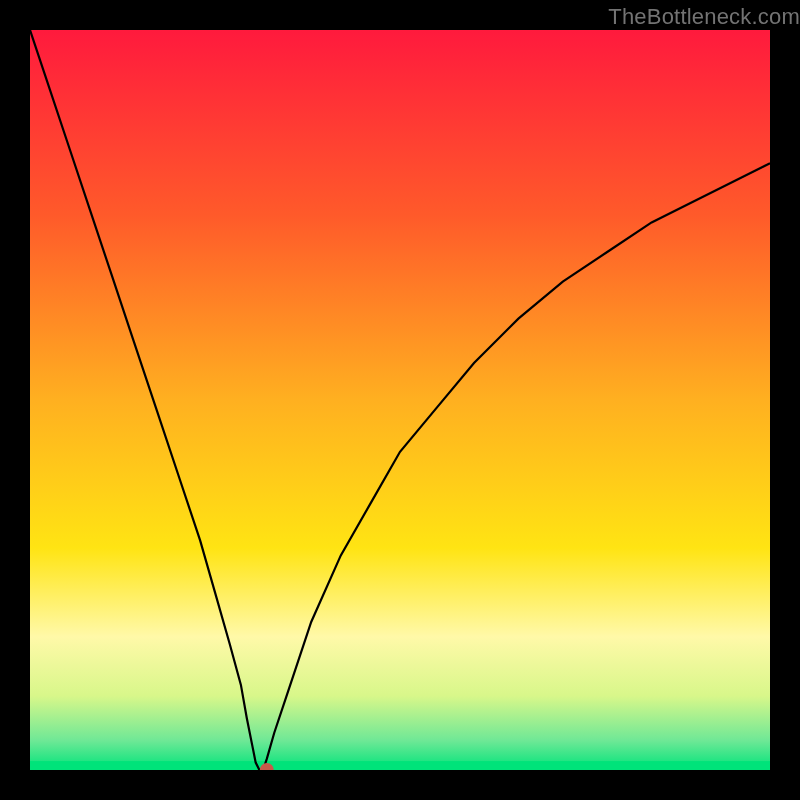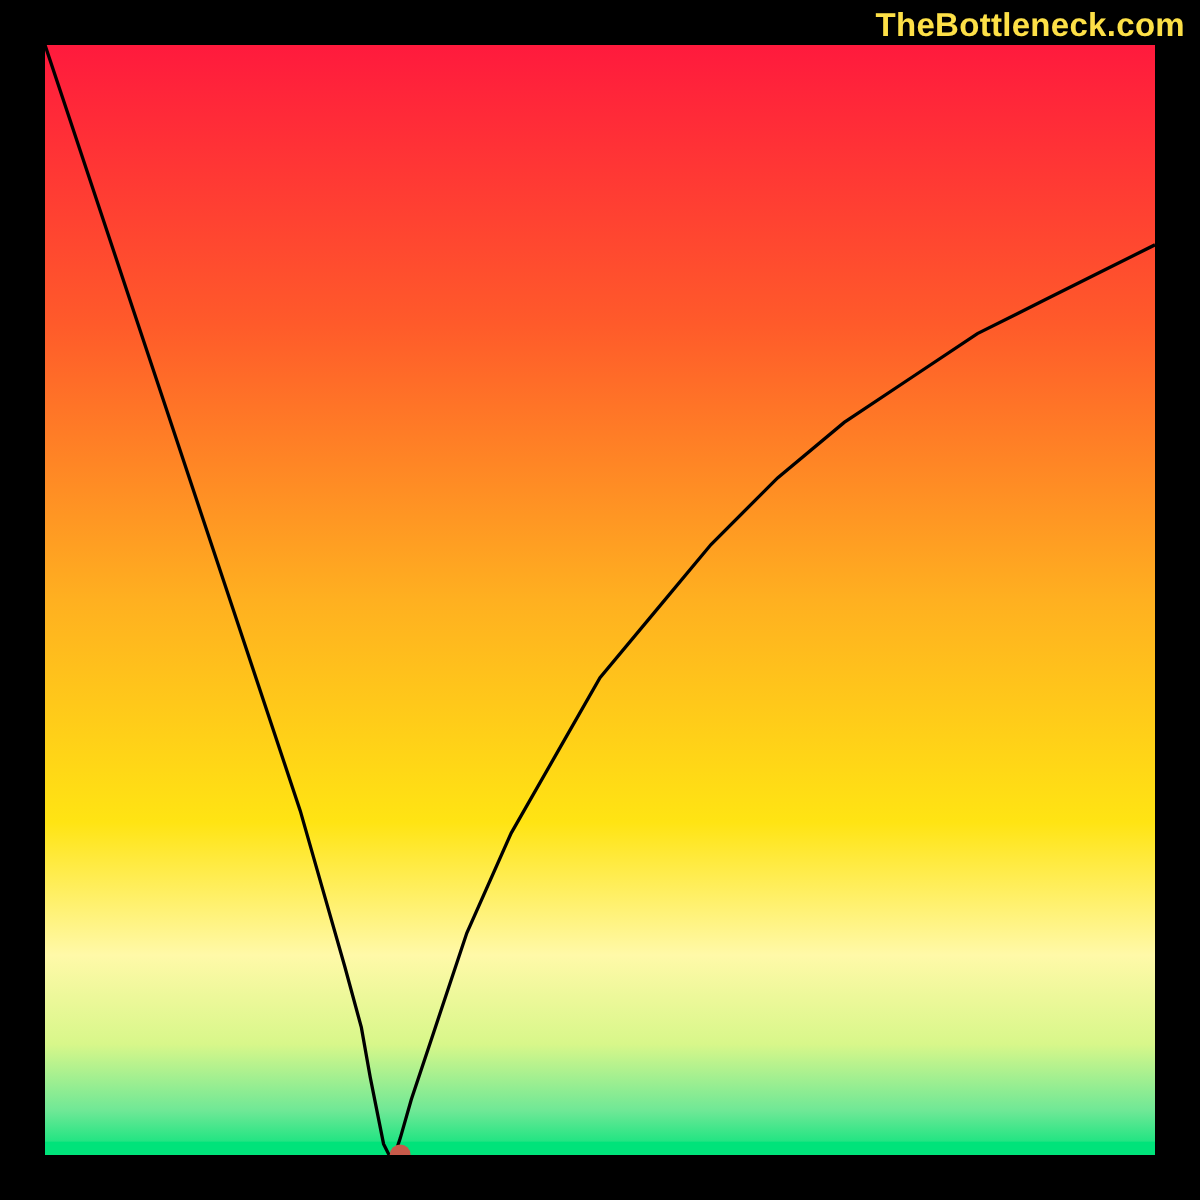--- a/index.html
+++ b/index.html
@@ -13,24 +13,24 @@
   }
   .frame {
     position: relative;
     width: 800px;
     height: 800px;
     background: #000;
   }
   .watermark {
     position: absolute;
     top: 4px;
-    right: 10px;
-    color: #fde047;
+    right: 0;
+    color: #737373;
     font-size: 22px;
-    font-weight: 700;
+    font-weight: 400;
     letter-spacing: 0.2px;
     z-index: 3;
     user-select: none;
   }
   .plot-wrap {
     position: absolute;
     left: 30px;
     top: 30px;
     width: 740px;
     height: 740px;

